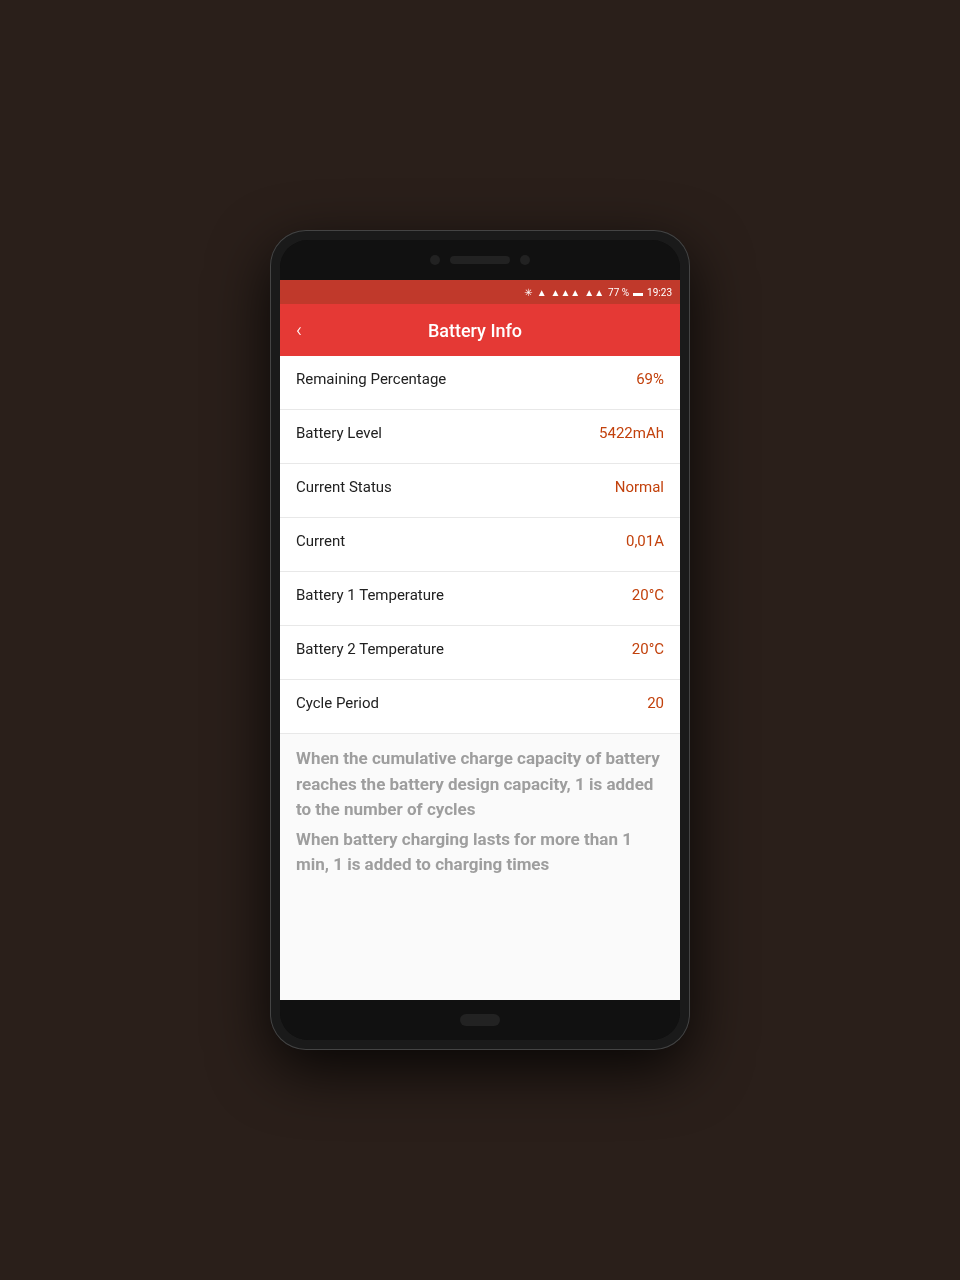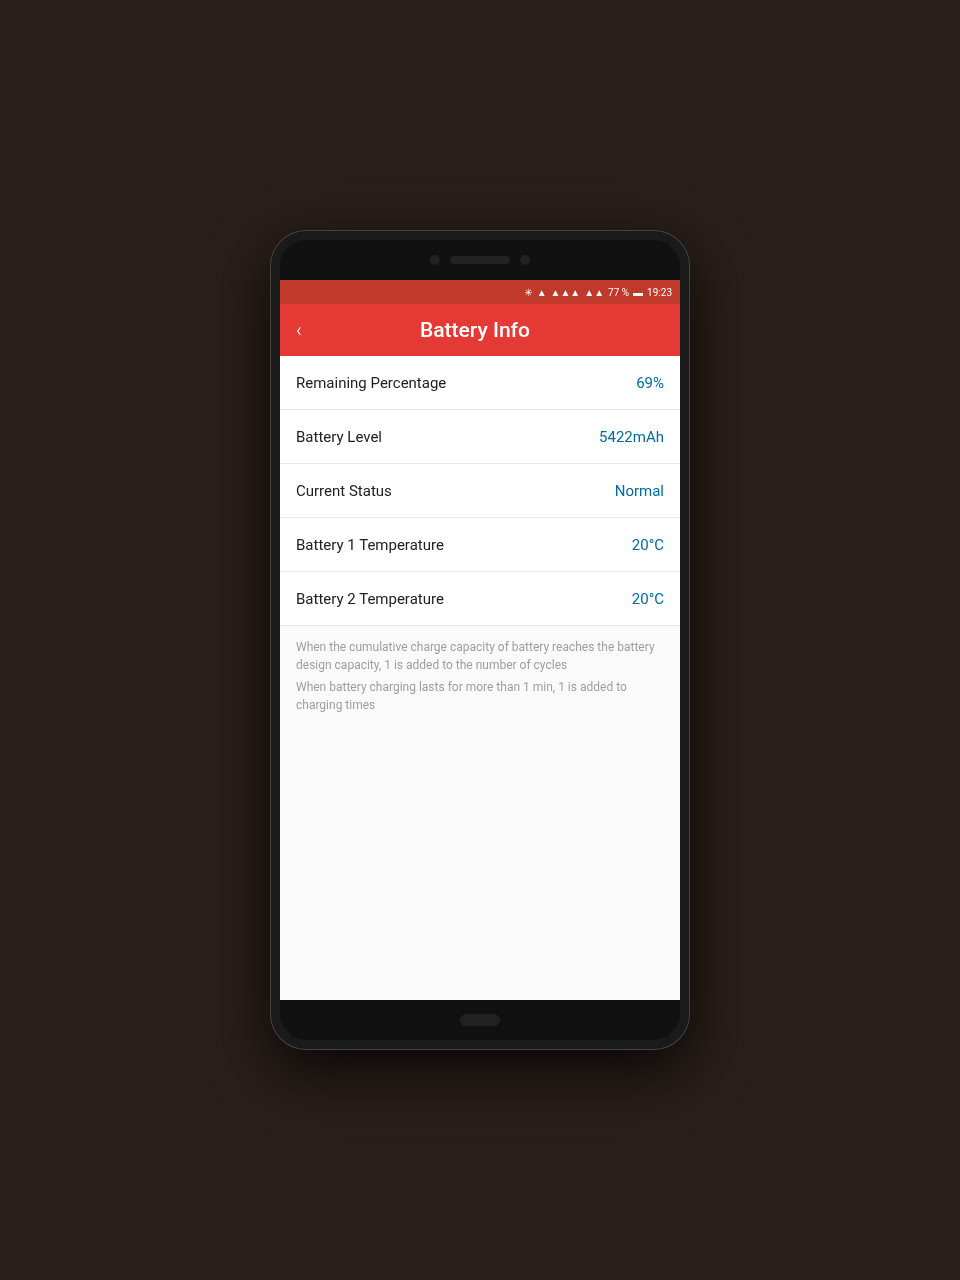--- a/index.html
+++ b/index.html
@@ -100,66 +100,66 @@
     }
     .back-button {
       color: white;
       font-size: 20px;
       font-weight: 300;
       margin-right: 20px;
       cursor: pointer;
     }
     .app-bar-title {
       color: white;
-      font-size: 21px;
+      font-size: 18px;
       font-weight: 500;
       flex: 1;
       text-align: center;
       margin-right: 36px;
     }
 
     
     .content {
       flex: 1;
       background: #fafafa;
       overflow-y: auto;
     }
 
     .list-item {
       background: white;
-      padding: 6px 16px;
-      display: flex;
-      align-items: center;
+      padding: 14px 16px;
+      display: flex;
       justify-content: space-between;
       border-bottom: 1px solid #e8e8e8;
       min-height: 54px;
     }
 
     .item-label {
       color: #212121;
       font-size: 15px;
       font-weight: 400;
     }
 
     .item-value {
-      color: #0369a1;
+      color: #c2410c;
       font-size: 15px;
       font-weight: 400;
     }
 
     .footer-notes {
       padding: 12px 16px 16px;
       background: #fafafa;
     }
 
     .footer-note {
       color: #9e9e9e;
-      font-size: 12px;
+      font-size: 17px;
       line-height: 1.5;
       margin-bottom: 4px;
+      font-weight: bold;
     }
 
     
     .bottom-bezel {
       height: 40px;
       background: #111;
       display: flex;
       align-items: center;
       justify-content: center;
       flex-shrink: 0;
@@ -215,26 +215,34 @@
         </div>
         <div class="list-item">
           <span class="item-label">Battery Level</span>
           <span class="item-value">5422mAh</span>
         </div>
         <div class="list-item">
           <span class="item-label">Current Status</span>
           <span class="item-value">Normal</span>
         </div>
         <div class="list-item">
+          <span class="item-label">Current</span>
+          <span class="item-value">0,01A</span>
+        </div>
+        <div class="list-item">
           <span class="item-label">Battery 1 Temperature</span>
           <span class="item-value">20°C</span>
         </div>
         <div class="list-item">
           <span class="item-label">Battery 2 Temperature</span>
           <span class="item-value">20°C</span>
+        </div>
+        <div class="list-item">
+          <span class="item-label">Cycle Period</span>
+          <span class="item-value">20</span>
         </div>
 
         <div class="footer-notes">
           <p class="footer-note">When the cumulative charge capacity of battery reaches the battery design capacity, 1 is added to the number of cycles</p>
           <p class="footer-note"> When battery charging lasts for more than 1 min, 1 is added to charging times</p>
         </div>
       </div>
     </div>
 
     <div class="bottom-bezel">

